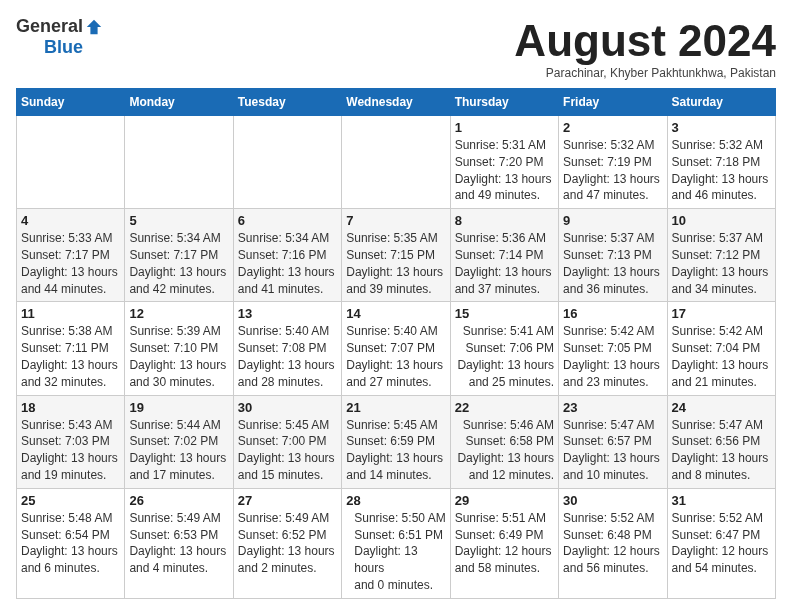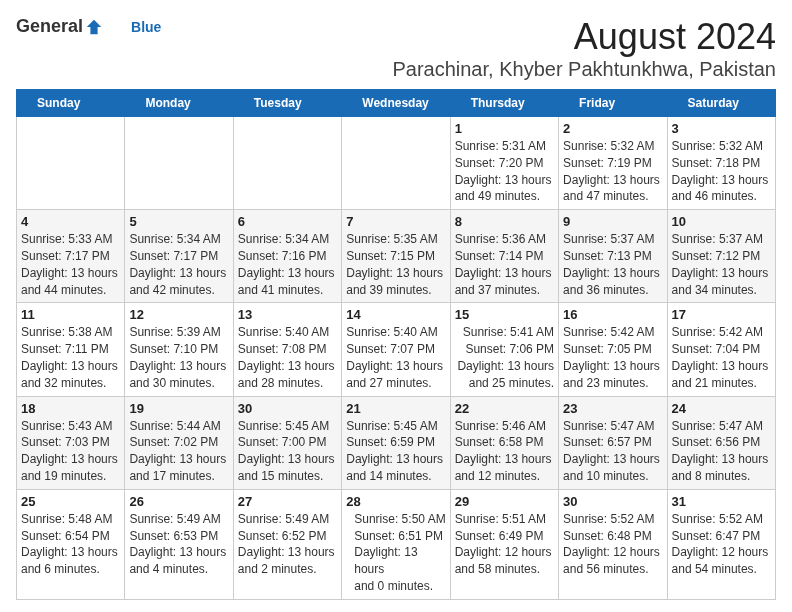--- a/index.html
+++ b/index.html
@@ -11,59 +11,59 @@
       padding: 16px;
     }
     .header {
       display: flex;
       align-items: flex-start;
       justify-content: space-between;
       margin-bottom: 8px;
     }
     .logo {
       display: flex;
-      flex-direction: row;
-      align-items: center;
+      flex-direction: column;
+      align-items: flex-start;
     }
     .logo-text {
       display: flex;
       align-items: center;
       font-size: 18px;
       font-weight: bold;
       color: #333;
     }
     .logo-general { color: #333; }
     .logo-blue { color: #1a6bb5; }
     .logo-icon {
       width: 18px;
       height: 18px;
       margin-left: 2px;
     }
     .title-block {
       text-align: right;
     }
     .main-title {
-      font-size: 36px;
-      font-weight: normal;
+      font-size: 44px;
+      font-weight: bold;
       color: #222;
     }
     .subtitle {
-      font-size: 20px;
+      font-size: 12px;
       color: #444;
       margin-left: 25px;
     }
     .calendar {
       width: 100%;
       border-collapse: collapse;
       font-size: 11px;
     }
     .calendar thead th {
       background-color: #1a6bb5;
       color: #fff;
-      padding: 6px 20px;
+      padding: 6px 4px;
       text-align: left;
       font-size: 12px;
       font-weight: bold;
       border: 1px solid #1a6bb5;
     }
     .calendar tbody td {
       border: 1px solid #ccc;
       vertical-align: top;
       padding: 4px 4px 4px 4px;
       width: 108px;
@@ -96,21 +96,21 @@
   <div class="logo">
     <div class="logo-text">
       <span class="logo-general">General</span>
       <svg class="logo-icon" viewBox="0 0 20 20">
         <polygon points="10,2 18,10 14,10 14,18 6,18 6,10 2,10" fill="#1a6bb5"></polygon>
       </svg>
       <br>
     </div>
     <div style="display:flex;align-items:center;">
       <span style="width:28px;"></span>
-      <span class="logo-blue" style="color:#1a6bb5;font-weight:bold;font-size:14px;">Blue</span>
+      <span class="logo-blue" style="color:#1a6bb5;font-weight:bold;font-size:18px;">Blue</span>
     </div>
   </div>
   <div class="title-block">
     <div class="main-title">August 2024</div>
     <div class="subtitle">Parachinar, Khyber Pakhtunkhwa, Pakistan</div>
   </div>
 </div>
 
 <table class="calendar">
   <thead>
@@ -278,21 +278,21 @@
         </td>
         <td>
           <span class="day-number">21</span>
           <div class="day-info" style="white-space: pre-line;">Sunrise: 5:45 AM
 Sunset: 6:59 PM
 Daylight: 13 hours
 and 14 minutes.</div>
         </td>
         <td>
           <span class="day-number">22</span>
-          <div class="day-info" style="white-space: pre-line;">Sunrise: 5:46 AM
+          <div class="day-info" style="white-space: pre-line; text-align: right;">Sunrise: 5:46 AM
 Sunset: 6:58 PM
 Daylight: 13 hours
 and 12 minutes.</div>
         </td>
         <td>
           <span class="day-number">23</span>
           <div class="day-info" style="white-space: pre-line;">Sunrise: 5:47 AM
 Sunset: 6:57 PM
 Daylight: 13 hours
 and 10 minutes.</div>

